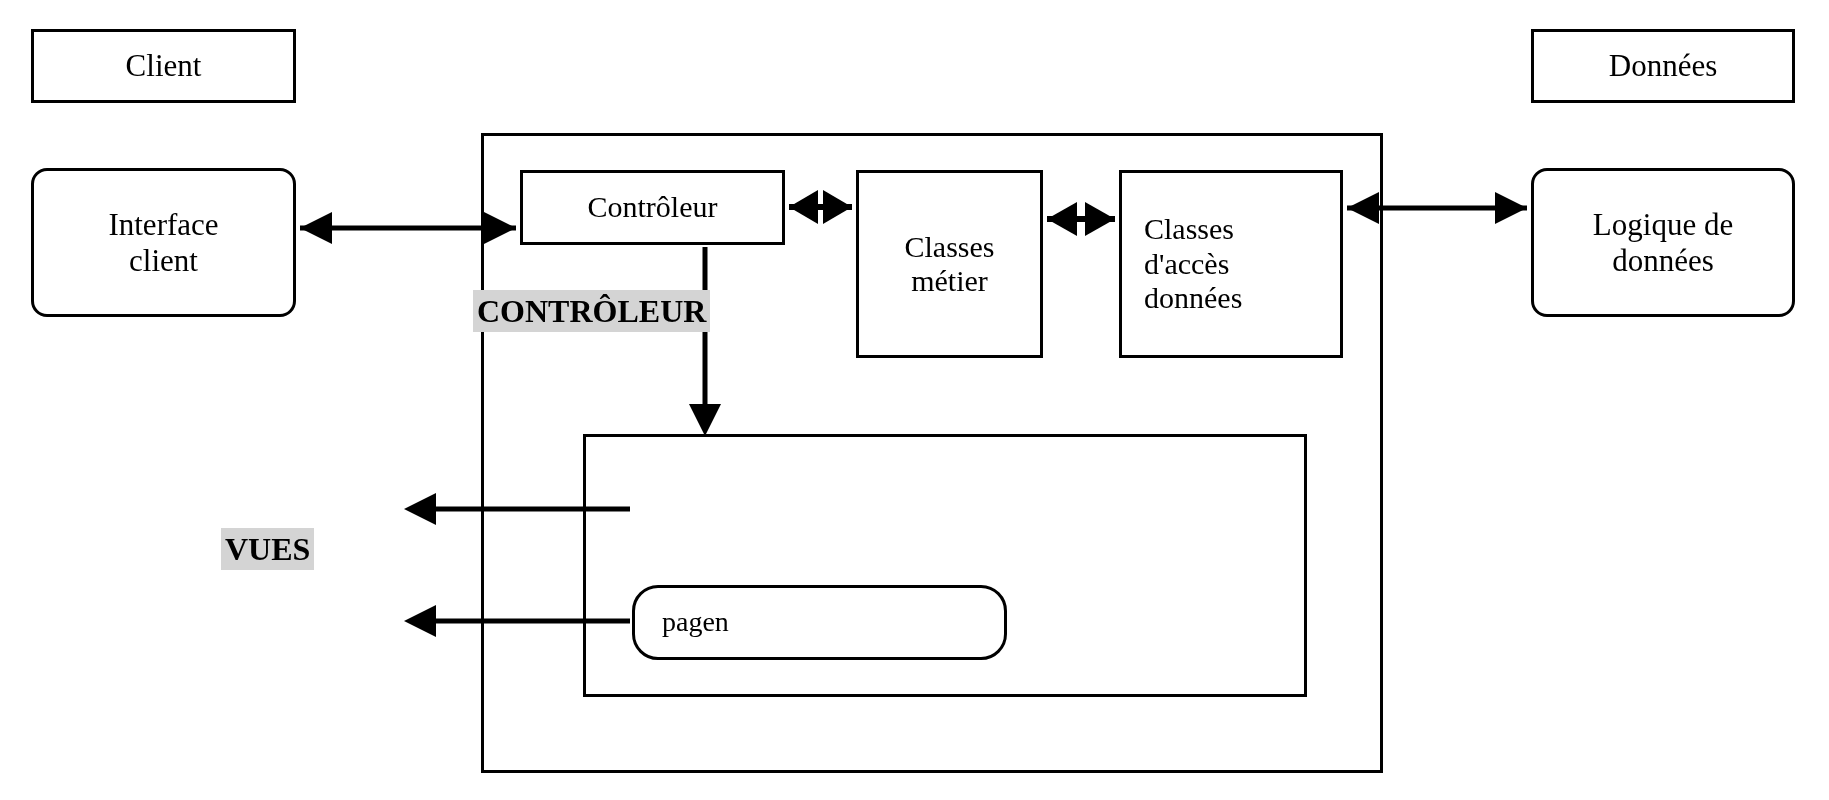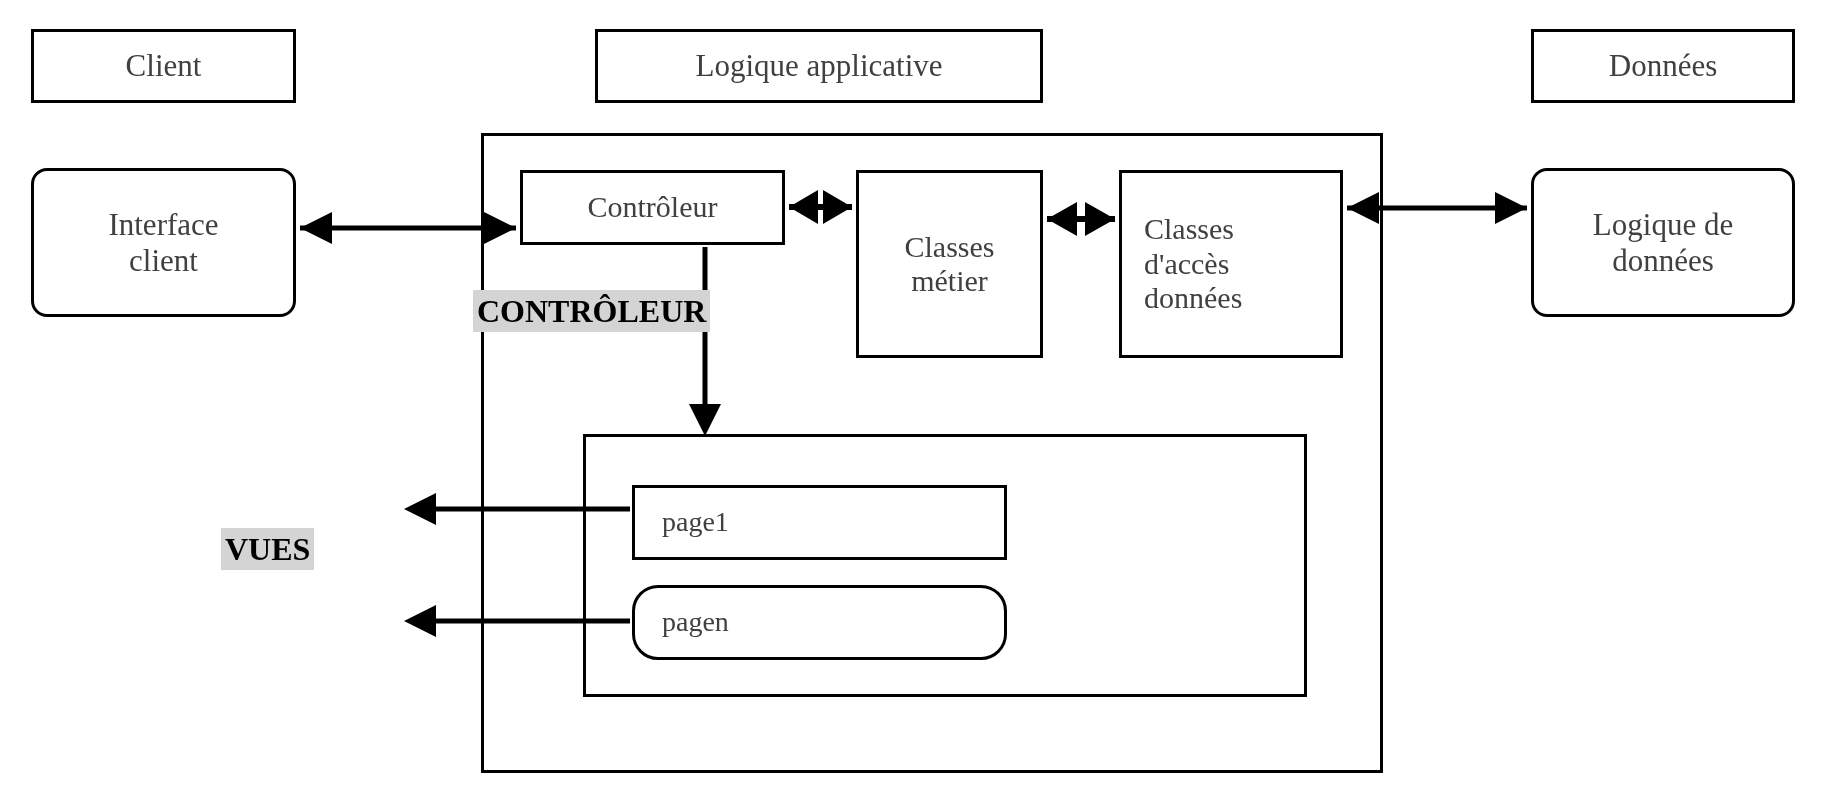--- a/index.html
+++ b/index.html
@@ -17,21 +17,21 @@
   }
   .box {
     position: absolute;
     box-sizing: border-box;
     border: 3px solid #000000;
     background: #ffffff;
     display: flex;
     align-items: center;
     justify-content: center;
     text-align: center;
-    color: #404040;
+    color: #000000;
     line-height: 1.15;
     z-index: 3;
   }
   .hdr-box {
     font-size: 31px;
   }
   .side-box {
     font-size: 31px;
     border-radius: 16px;
   }
@@ -75,23 +75,20 @@
 </style>
 </head>
 <body>
 
 <div id="canvas">
 
   <div class="box hdr-box" style="left:31px; top:29px; width:265px; height:74px;">
     <span>Client</span>
   </div>
 
-  <div class="box hdr-box" style="left:595px; top:29px; width:448px; height:74px;">
-    <span>Logique applicative</span>
-  </div>
 
   <div class="box hdr-box" style="left:1531px; top:29px; width:264px; height:74px;">
     <span>Données</span>
   </div>
 
   <div class="box container-box" style="left:481px; top:133px; width:902px; height:640px;"></div>
 
   <div class="box side-box" style="left:31px; top:168px; width:265px; height:149px;">
     <div>
       <span class="lbl2">Interface</span>
@@ -120,23 +117,20 @@
 
   <div class="box side-box" style="left:1531px; top:168px; width:264px; height:149px;">
     <div>
       <span class="lbl2">Logique de</span>
       <span class="lbl2">données</span>
     </div>
   </div>
 
   <div class="box container-box" style="left:583px; top:434px; width:724px; height:263px;"></div>
 
-  <div class="box page-box" style="left:632px; top:485px; width:375px; height:75px;">
-    <span>page1</span>
-  </div>
 
   <div class="box page-box" style="left:632px; top:585px; width:375px; height:75px;border-radius:26px;">
     <span>pagen</span>
   </div>
 
   <div class="tag" style="left:473px; top:290px;">
     <span>CONTRÔLEUR</span>
   </div>
 
   <div class="tag" style="left:221px; top:528px;">

